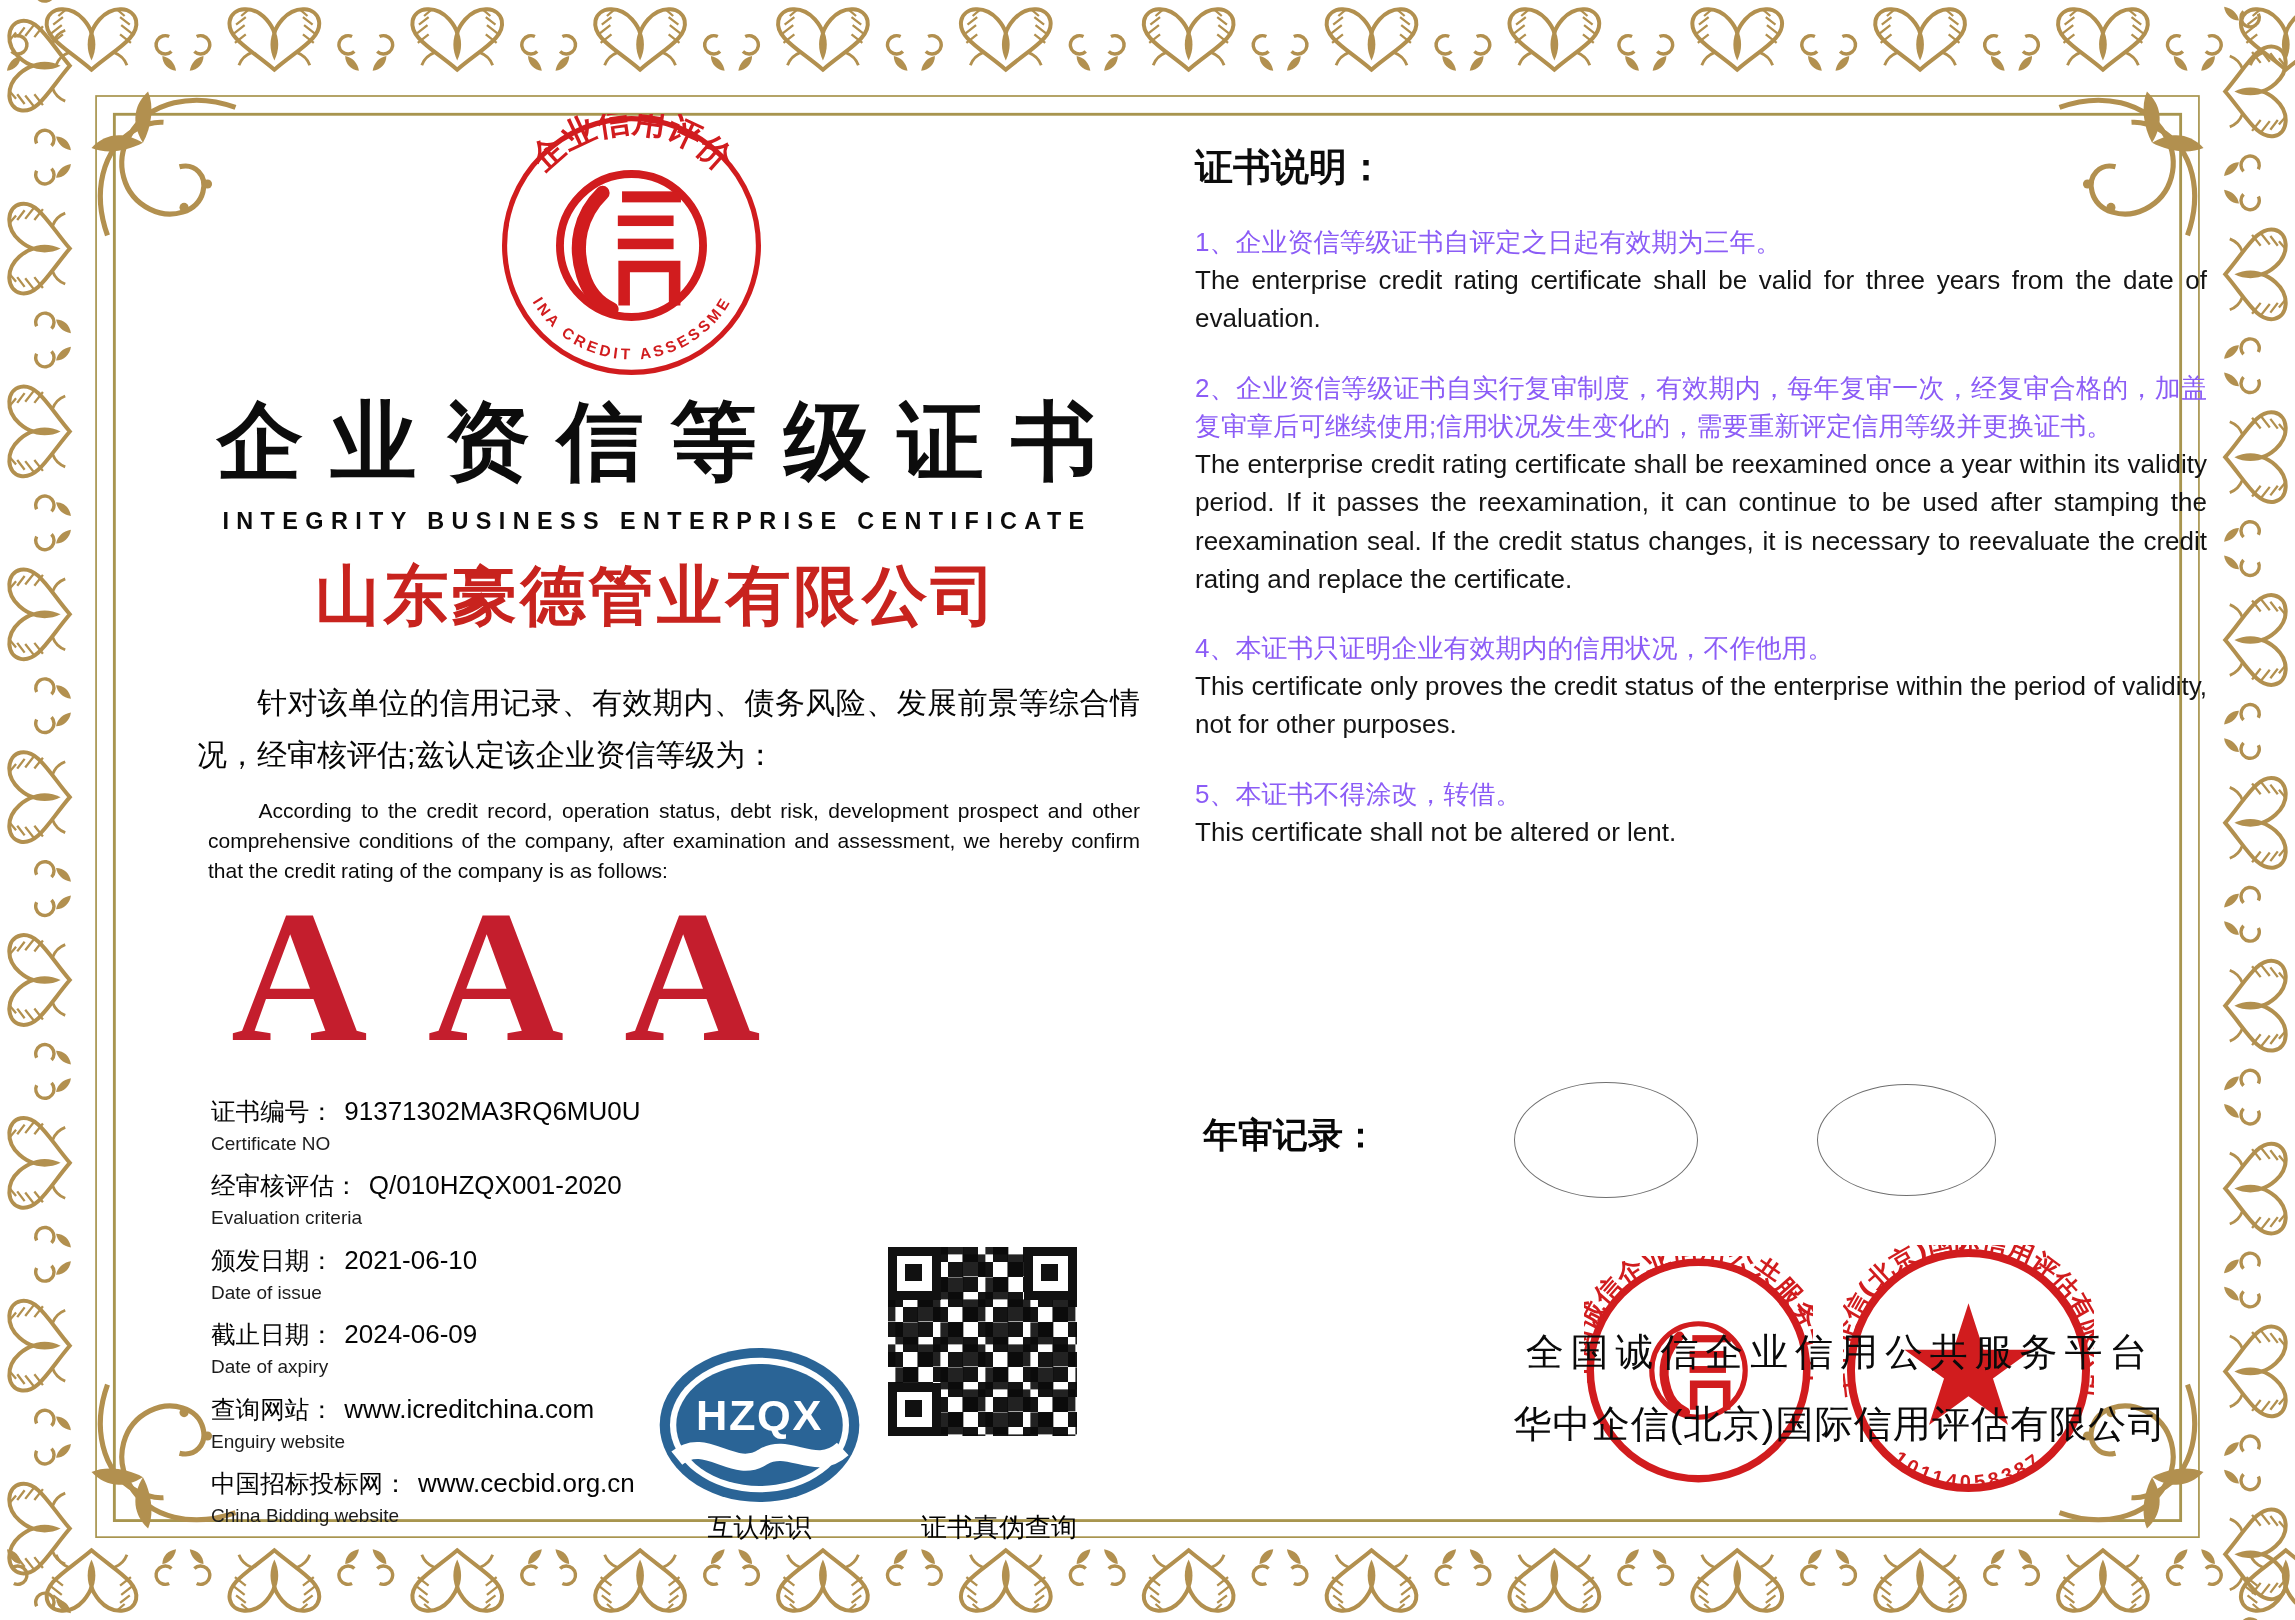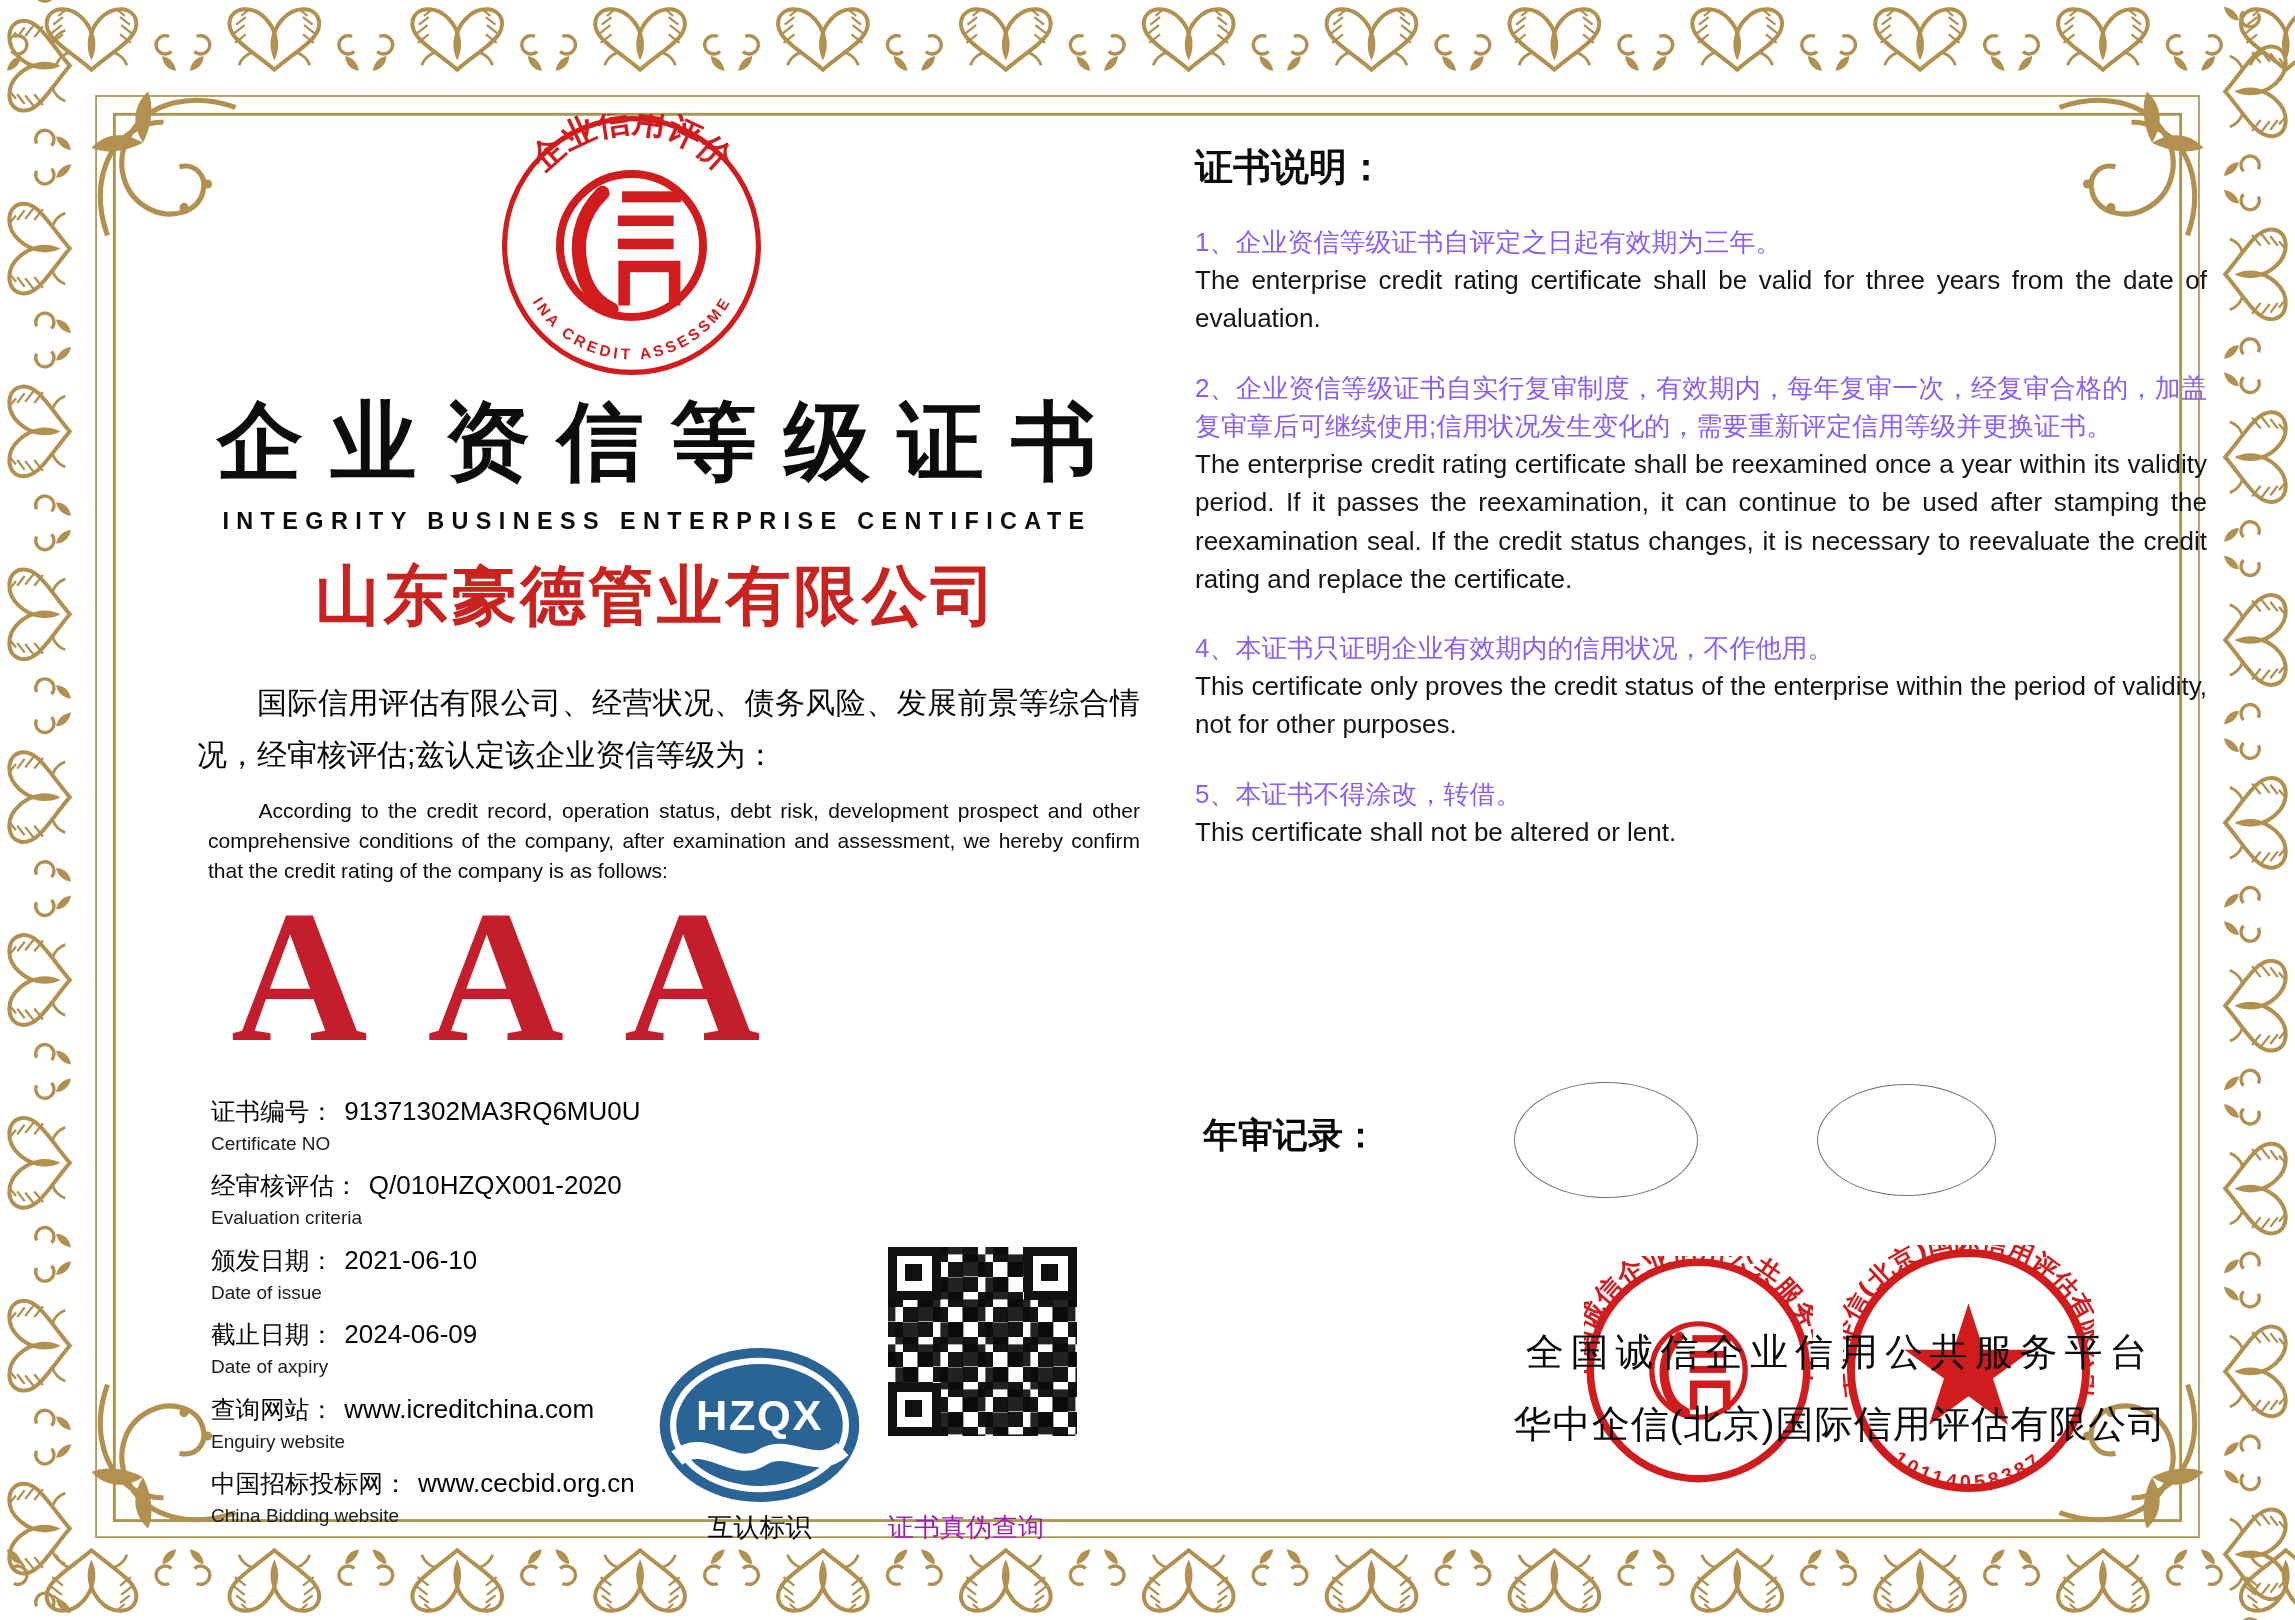--- a/index.html
+++ b/index.html
@@ -34,22 +34,22 @@
   .badge-caption{position:absolute;left:483px;top:1510px;width:211px;text-align:center;
                  font-size:26px;color:#070707;}
   .qr{position:absolute;left:717px;top:1247px;width:189px;height:189px;background-color:#fff;
       background-image:
         repeating-conic-gradient(rgba(10,10,10,0.9) 0% 25%, rgba(255,255,255,0) 0% 50%),
         repeating-conic-gradient(#141414 0% 25%, #ffffff 0% 50%);
       background-size:45px 45px,30px 30px;background-position:7.4px 7.4px,0 0;}
   .finder{position:absolute;width:53px;height:53px;background:#fff;border:9.7px solid #111;box-sizing:border-box;}
   .finder .core{position:absolute;left:8px;top:8px;width:17px;height:17px;background:#111;}
   .finder.tl{left:0;top:0;} .finder.tr{right:0;top:0;} .finder.bl{left:0;bottom:0;}
-  .qr-caption{position:absolute;left:717px;top:1510px;width:189px;text-align:left;
-              font-size:26px;color:#a21caf;white-space:nowrap;}
+  .qr-caption{position:absolute;left:717px;top:1510px;width:189px;text-align:right;
+              font-size:26px;color:#000000;white-space:nowrap;}
 
   
   .right-col{position:absolute;left:1195px;top:142px;width:1012px;}
   .instr-heading{margin:0 0 30px 0;font-size:38px;font-weight:bold;color:#0c0c0c;}
   .instr-item{margin-bottom:31px;}
   .instr-item p{margin:0;font-size:26px;line-height:1.47;text-align:justify;}
   .instr-cn{color:#8b5cf6;}
   .instr-en{color:#141414;}
   .annual-label{position:absolute;left:1203px;top:1112px;font-size:35px;font-weight:600;color:#070707;}
   .oval{position:absolute;border:1.1px solid #6f6f6f;border-radius:50%;background:transparent;}
@@ -189,21 +189,21 @@
       </text>
       <g transform="scale(0.92)">
         <use href="#xin" x="-150" y="-150" width="300" height="300" fill="#d11c1e" stroke="#d11c1e"></use>
       </g>
     </svg>
 
     <h1 class="title-cn">企业资信等级证书</h1>
     <div class="title-en">INTEGRITY BUSINESS ENTERPRISE CENTIFICATE</div>
     <div class="company">山东豪德管业有限公司</div>
 
-    <p class="intro-cn">国际信用评估有限公司、经营状况、债务风险、发展前景等综合情况，经审核评估;兹认定该企业资信等级为：</p>
+    <p class="intro-cn">针对该单位的信用记录、有效期内、债务风险、发展前景等综合情况，经审核评估;兹认定该企业资信等级为：</p>
     <p class="intro-en">According to the credit record, operation status, debt risk, development prospect and other comprehensive conditions of the company, after examination and assessment, we hereby confirm that the credit rating of the company is as follows:</p>
 
     <div class="rating">AAA</div>
 
     <div class="details">
       <div class="detail-row">
         <div class="cn-line"><span>证书编号：</span><span class="val">91371302MA3RQ6MU0U</span></div>
         <div class="en-label">Certificate NO</div>
       </div>
       <div class="detail-row">

